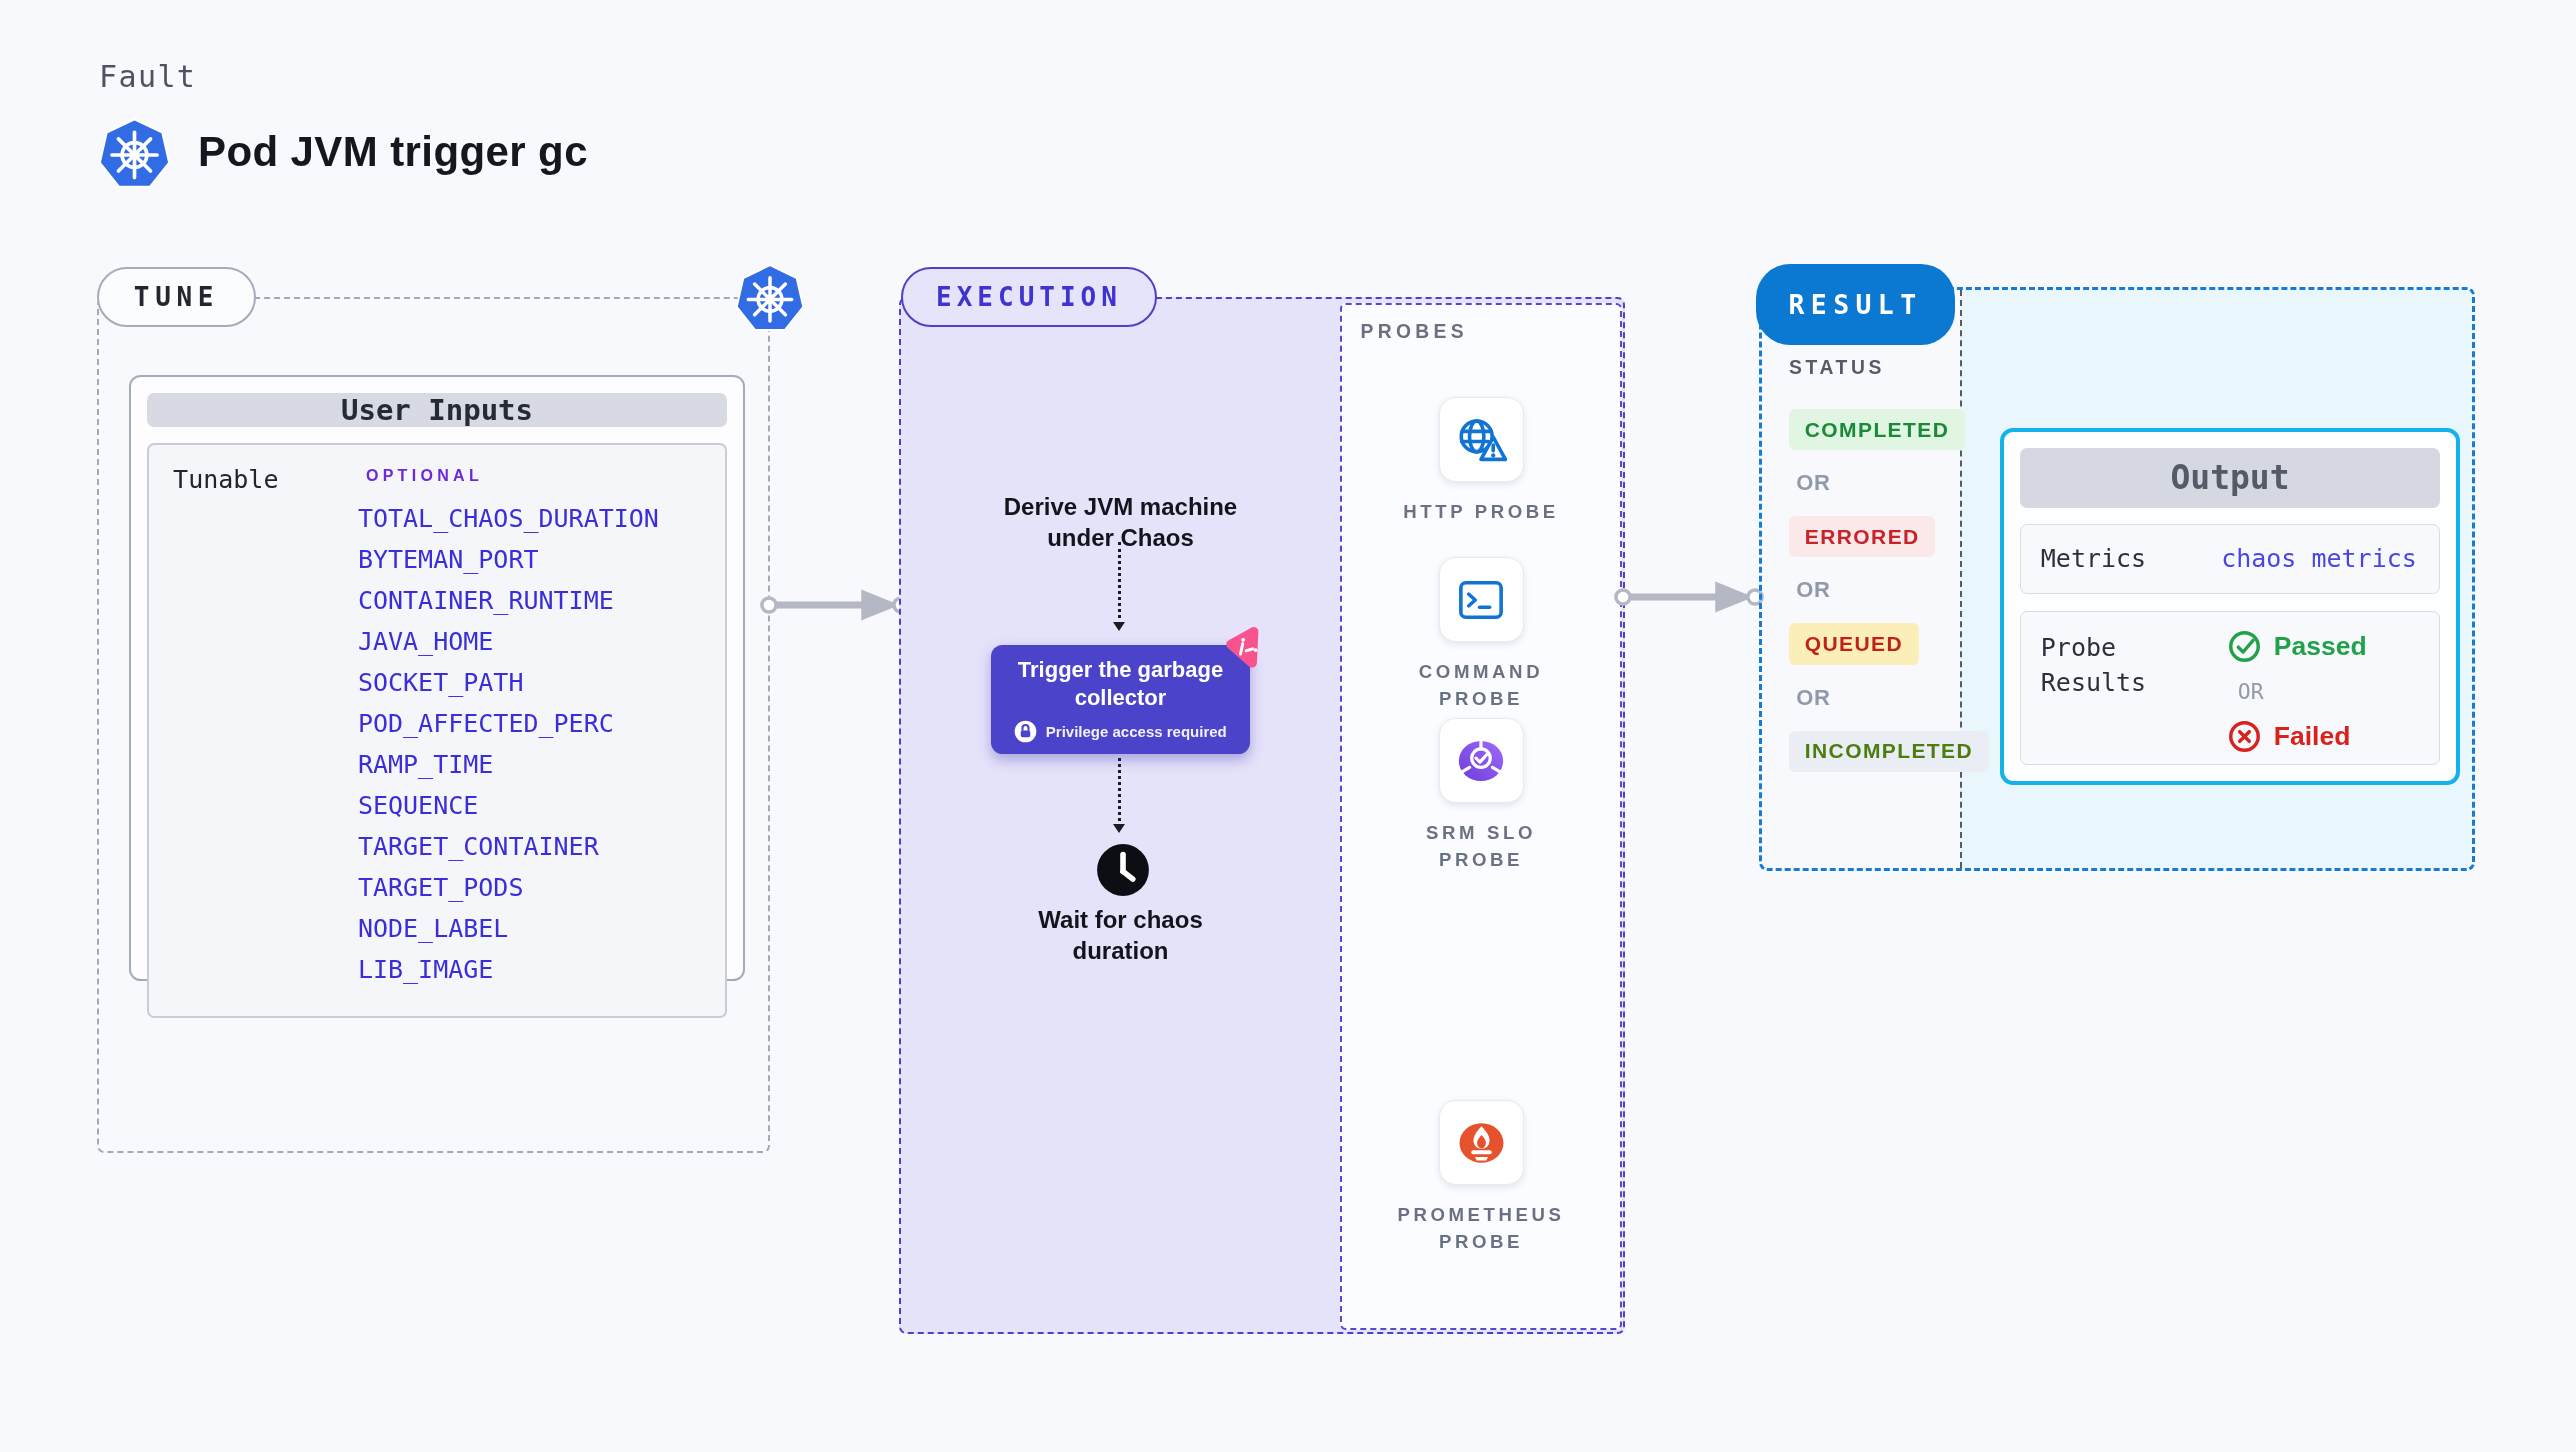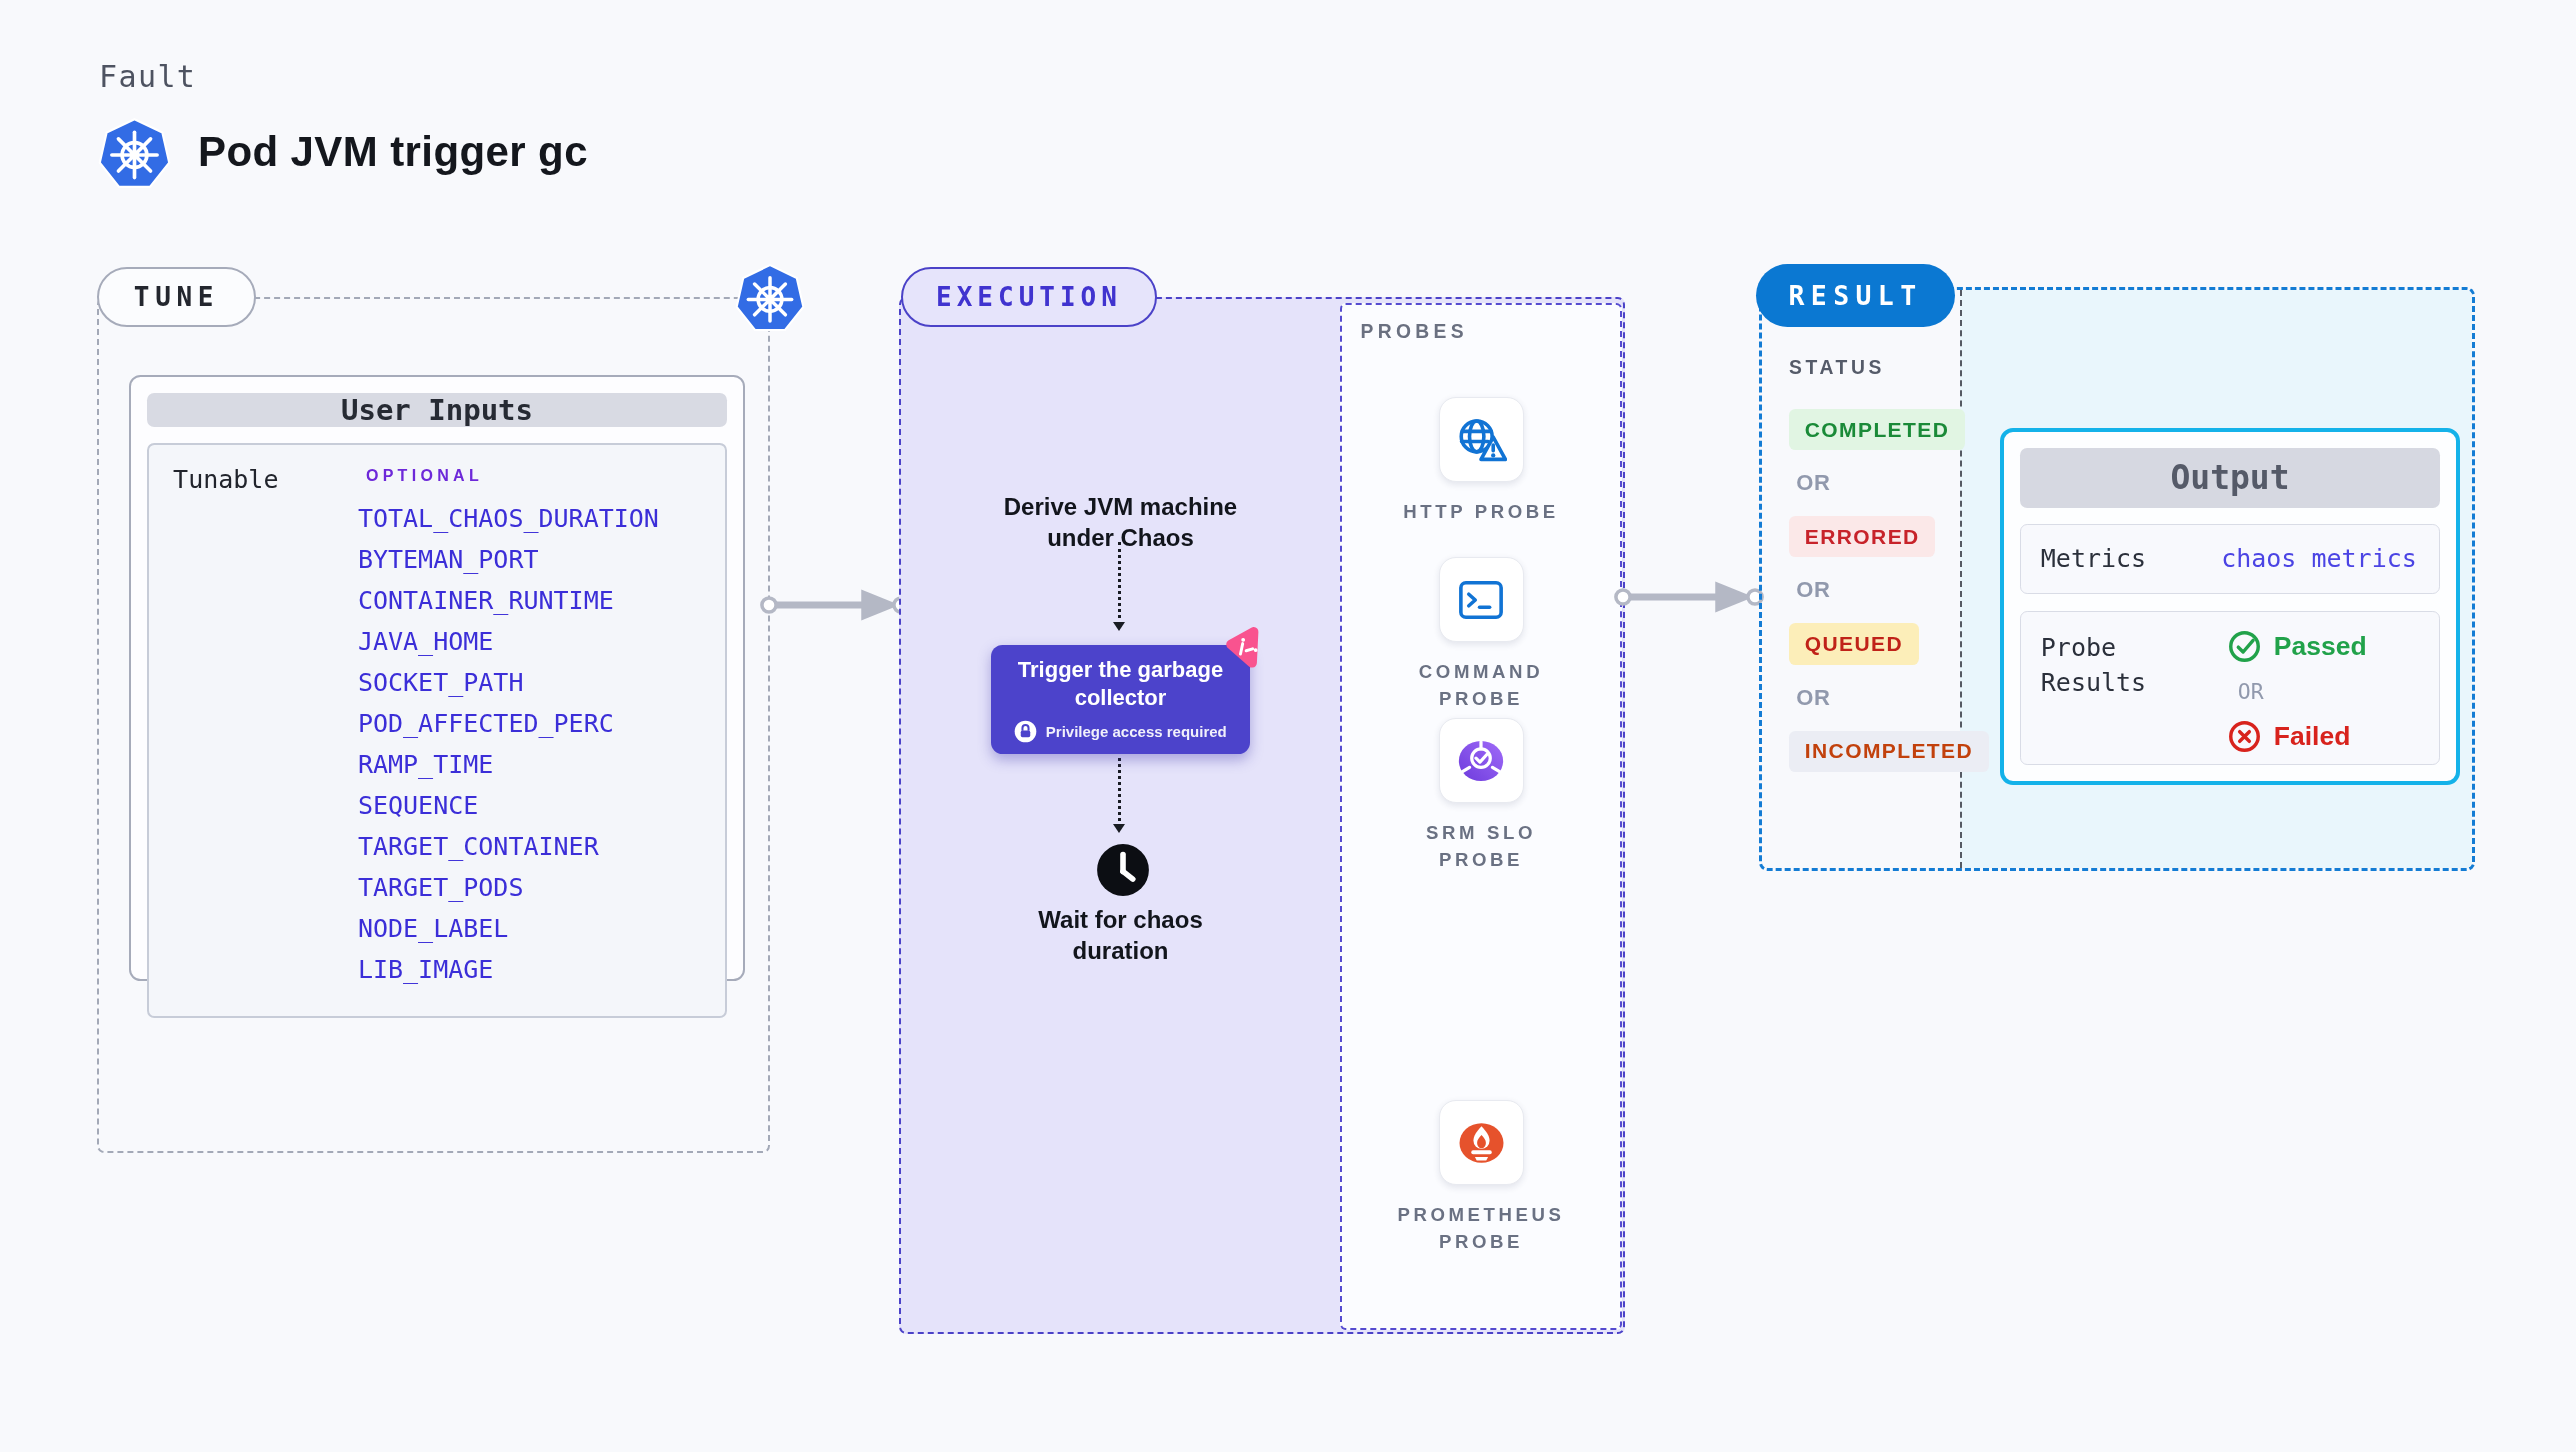--- a/index.html
+++ b/index.html
@@ -14,21 +14,21 @@
   .hdr-icon { position:absolute; left:98px; top:116px; width:73px; height:75px; }
   .page-title { position:absolute; left:198px; top:128px; font-size:42px; font-weight:bold; color:#14171d; letter-spacing:0.4px; }
 
   
   .pill { position:absolute; display:flex; align-items:center; justify-content:center;
           font-family:"DejaVu Sans Mono",monospace; font-weight:bold; border-radius:34px; z-index:5; }
   .pill-tune { left:97px; top:267px; width:159px; height:60px; background:#fbfcfe;
                border:2.9px solid #a6abba; color:#23262e; font-size:26px; letter-spacing:5.7px; }
   .pill-exec { left:901px; top:267px; width:256px; height:60px; background:#e6e4fb;
                border:2.9px solid #4b42c8; color:#4033cf; font-size:26px; letter-spacing:5px; }
-  .pill-result { left:1756px; top:264px; width:199px; height:63px; background:#0b78d2;
+  .pill-result { left:1756px; top:264px; width:199px; height:81px; background:#0b78d2;
                  color:#ffffff; font-size:26.5px; letter-spacing:6.4px; }
 
   
   .tune-box { position:absolute; left:97px; top:297px; width:673px; height:856px;
               border:2.9px dashed #a3a9b7; border-radius:7.2px; }
   .tune-k8s { position:absolute; left:735px; top:262px; width:70px; height:72px; z-index:6; }
 
   .ui-card { position:absolute; left:129px; top:375px; width:616px; height:606px;
              background:#fdfdff; border:2.9px solid #a6abba; border-radius:11.5px;
              padding:15.8px; display:flex; flex-direction:column; z-index:4; }
@@ -302,21 +302,21 @@
   <div class="pill pill-result">RESULT</div>
 
   <div class="status-col">
     <div class="status-label">STATUS</div>
     <div class="badge" style="color: rgb(26, 138, 56); background: rgb(225, 245, 227);">COMPLETED</div>
     <div class="or">OR</div>
     <div class="badge" style="color: rgb(199, 35, 42); background: rgb(251, 232, 232);">ERRORED</div>
     <div class="or">OR</div>
     <div class="badge" style="color: rgb(192, 34, 24); background: rgb(252, 238, 185);">QUEUED</div>
     <div class="or">OR</div>
-    <div class="badge" style="color: #c2410c; background: rgb(235, 237, 244);">INCOMPLETED</div>
+    <div class="badge" style="color: #4d7c0f; background: rgb(235, 237, 244);">INCOMPLETED</div>
   </div>
 
   <div class="output-card">
     <div class="out-header">Output</div>
     <div class="out-row metrics">
       <div class="out-label">Metrics</div>
       <div class="metrics-value">chaos metrics</div>
     </div>
     <div class="out-row proberes">
       <div class="out-label pr-left">Probe Results</div>

